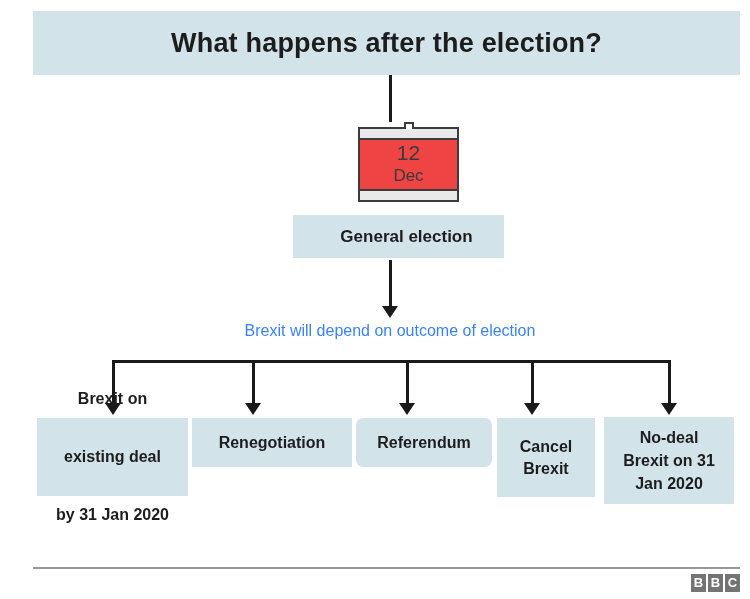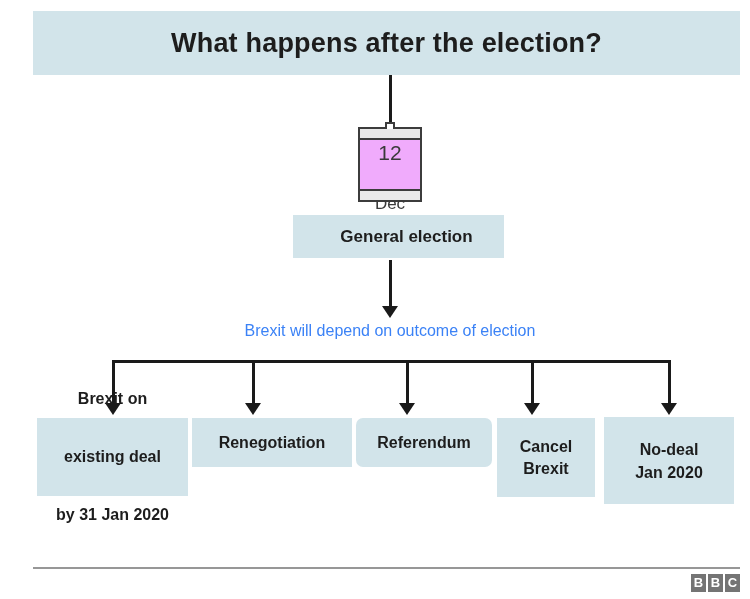--- a/index.html
+++ b/index.html
@@ -54,22 +54,23 @@
   .branch-v5 { left: 668px; top: 360px; height: 44px; }
   .branch-a1 { left: 105px; top: 403px; }
   .branch-a2 { left: 245px; top: 403px; }
   .branch-a3 { left: 399px; top: 403px; }
   .branch-a4 { left: 524px; top: 403px; }
   .branch-a5 { left: 661px; top: 403px; }
   
   .calendar {
     position: absolute;
     left: 358px; top: 127px; width: 60px; height: 71px;
-    background: #f0abfc;
+    background: #ef4444;
     border: 2px solid #3c3c3c;
+    padding-left: 37px;
   }
   .calendar .strip-top {
     position: absolute;
     left: 0; top: 0; width: 100%; height: 9px;
     background: #e9e9e9;
     border-bottom: 2px solid #3c3c3c;
   }
   .calendar .strip-bottom {
     position: absolute;
     left: 0; bottom: 0; width: 100%; height: 9px;
@@ -90,21 +91,20 @@
     text-align: center;
     font-size: 21px;
     color: #3a3a3a;
   }
   .calendar .month {
     position: absolute;
     left: 0; top: 37px; width: 100%;
     text-align: center;
     font-size: 17px;
     color: #3a3a3a;
-    margin-top: 28px;
   }
   
   .event-box {
     position: absolute;
     left: 293px; top: 215px; width: 195px; height: 43px;
     background: var(--panel-blue, #d2e4ea);
     display: flex; align-items: center; justify-content: center;
     font-size: 17px;
     font-weight: bold;
     color: #1d1d1d;
@@ -204,20 +204,21 @@
   </div>
   <div class="outcome o3">
     <div>Referendum</div>
   </div>
   <div class="outcome o4">
     <div>Cancel</div>
     <div>Brexit</div>
   </div>
   <div class="outcome o5">
     <div>No-deal</div>
+    <div>Brexit on 31</div>
     <div>Jan 2020</div>
   </div>
 
   <div class="footer-rule"></div>
   <div class="bbc-logo">
     <div class="bbc-block">B</div>
     <div class="bbc-block">B</div>
     <div class="bbc-block">C</div>
   </div>
 

